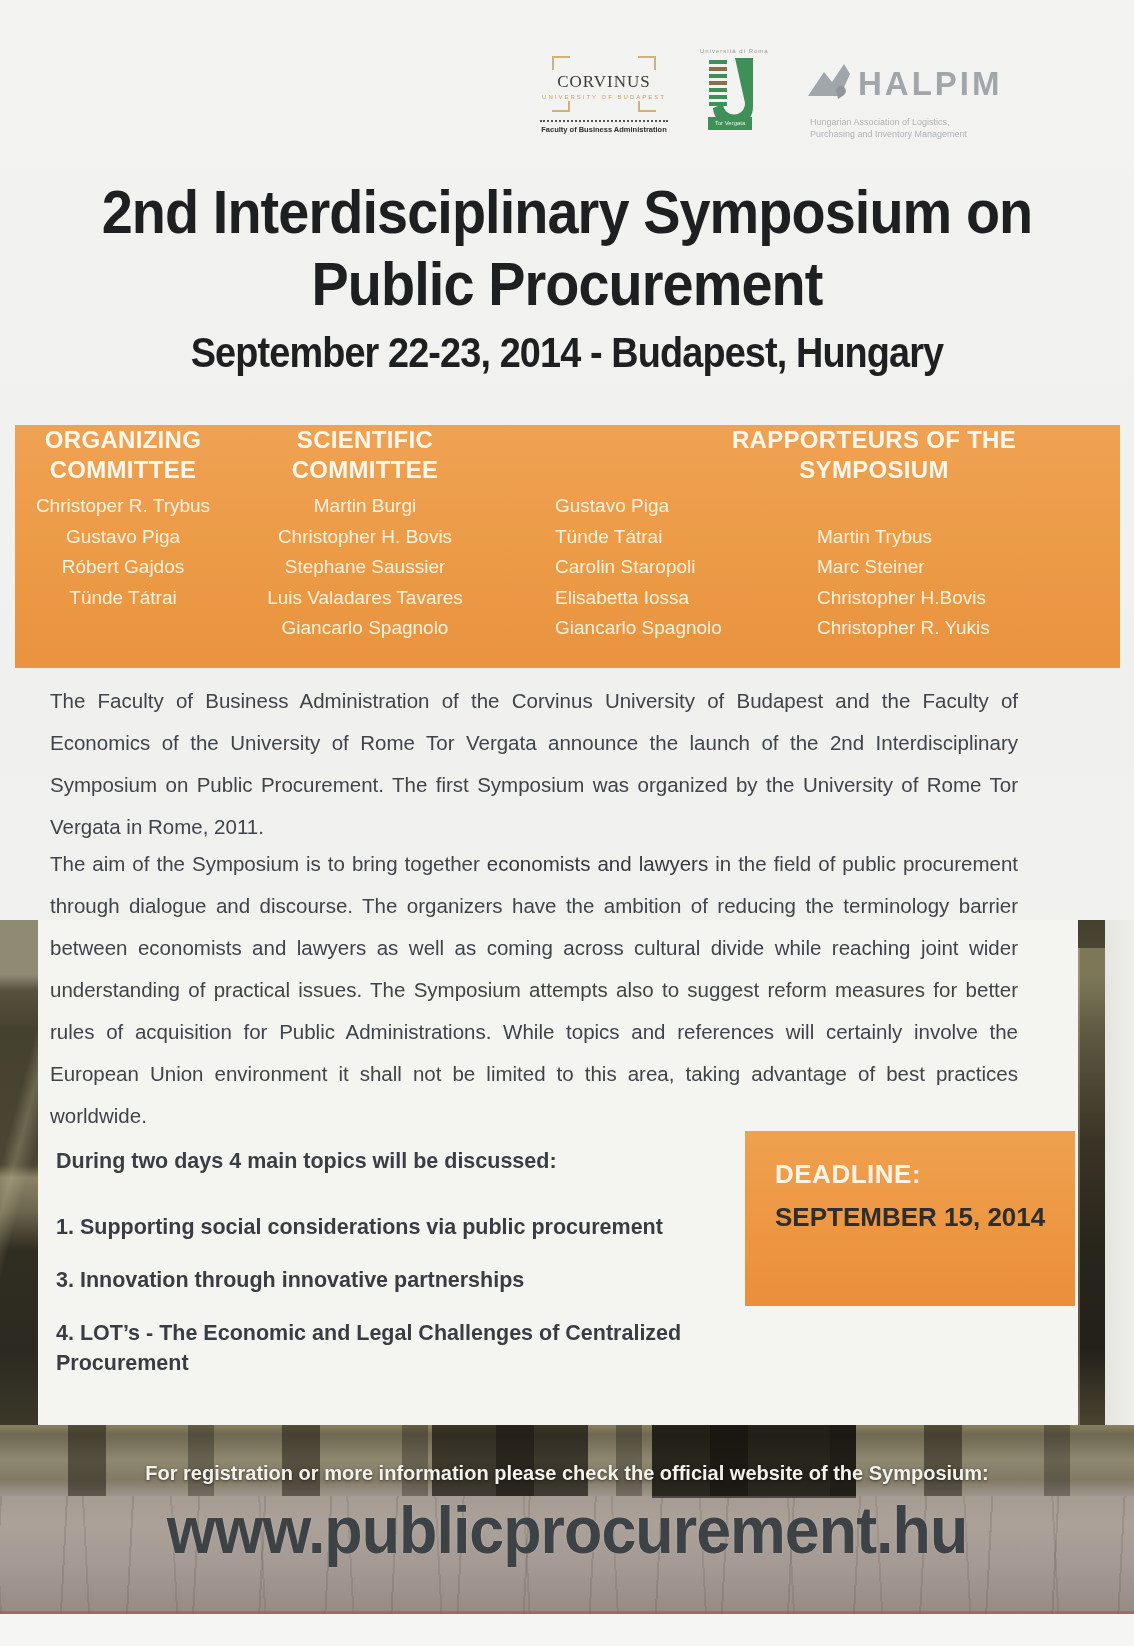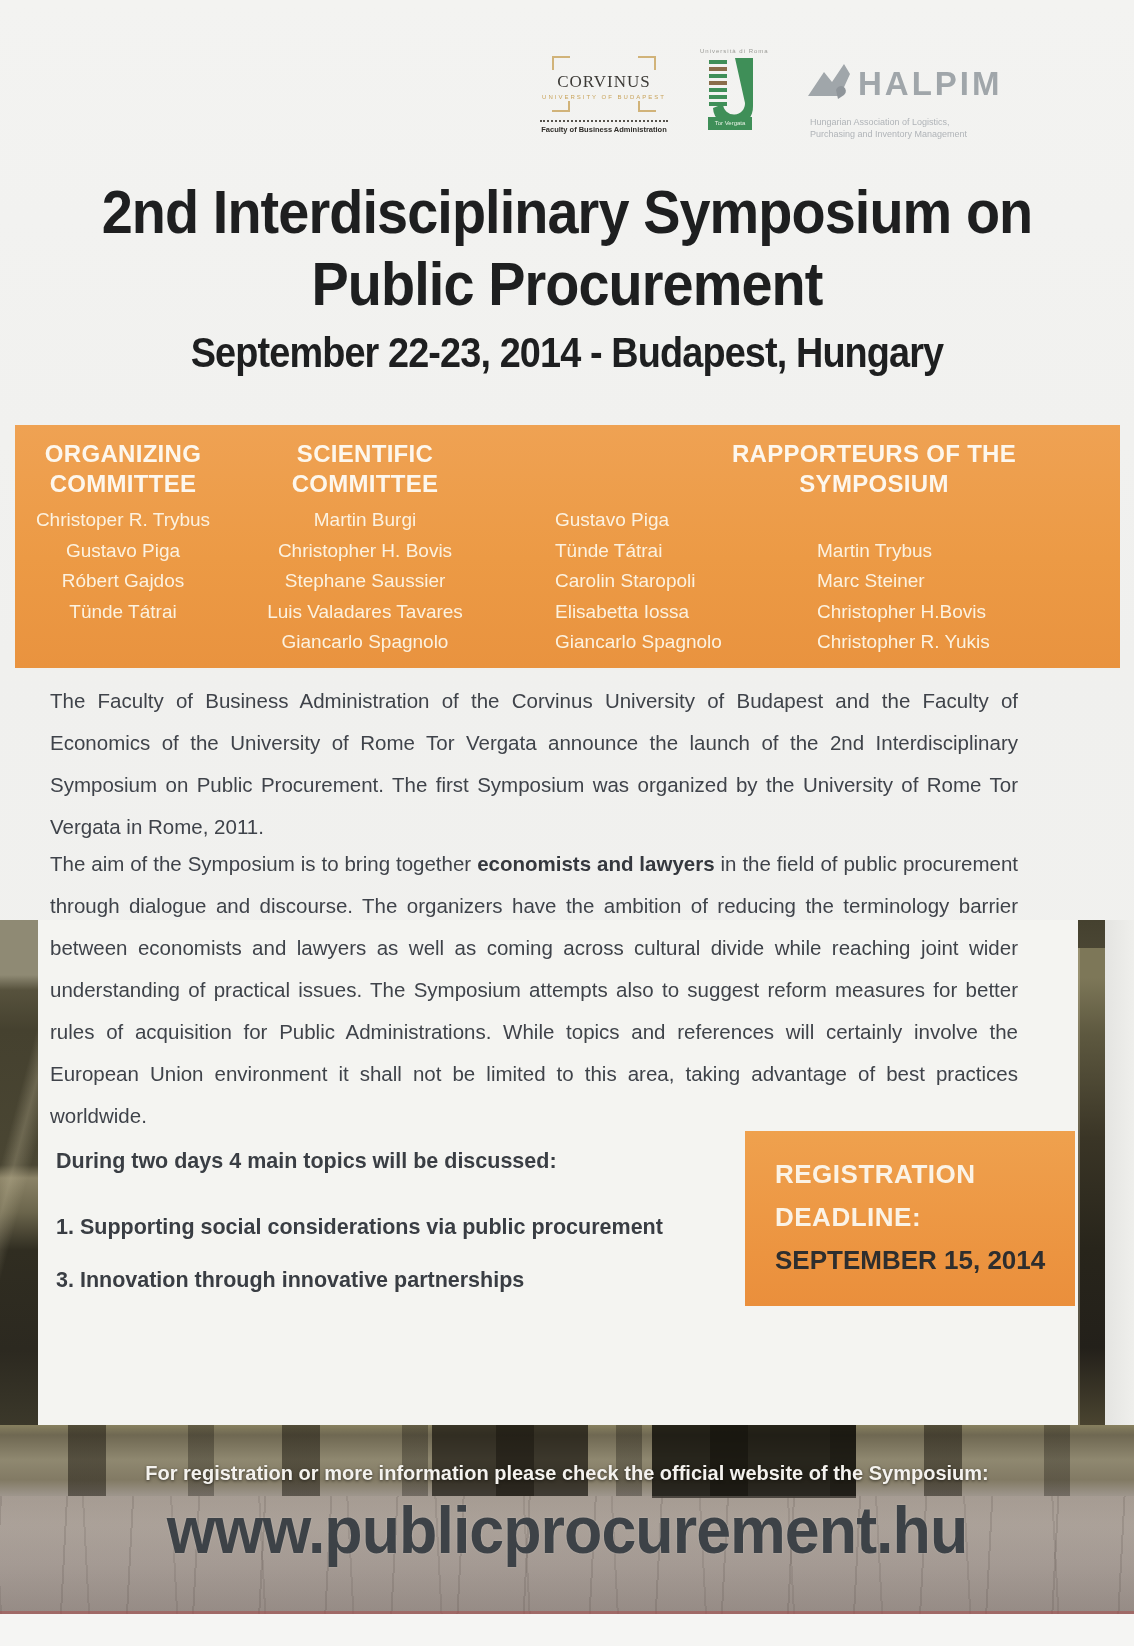--- a/index.html
+++ b/index.html
@@ -28,39 +28,39 @@
   .halpim-name{font-size:33px;font-weight:bold;color:#a0a6aa;letter-spacing:3px;}
   .halpim-caption{font-size:9px;color:#b0b4b8;line-height:12px;margin-top:8px;padding-left:4px;}
   
   .title-wrap{position:absolute;top:176px;left:0;width:100%;text-align:center;color:#1e1f20;}
   .title-line{font-size:62px;font-weight:bold;line-height:72px;white-space:nowrap;transform:scaleX(0.9);transform-origin:center;letter-spacing:-1px;}
   .subtitle{font-size:43px;font-weight:bold;line-height:52px;margin-top:6px;white-space:nowrap;transform:scaleX(0.88);transform-origin:center;letter-spacing:-1px;}
   
   .banner{
     position:absolute;top:425px;left:15px;width:1105px;height:243px;
     background:linear-gradient(180deg,#efa253 0%,#ec9a45 55%,#e9933f 100%);
-    display:flex;box-sizing:border-box;padding-top:14px;
+    display:flex;box-sizing:border-box;
   }
   .c-title{font-size:24px;font-weight:bold;color:#fdf7ed;line-height:30px;letter-spacing:.3px;}
   .c-name{font-size:19px;color:#fcf2e0;line-height:30.5px;white-space:nowrap;}
   .col-org{width:216px;text-align:center;}
   .col-org .c-title{width:170px;margin:0 auto 6px;}
   .col-sci{width:268px;text-align:center;}
   .col-sci .c-title{width:170px;margin:0 auto 6px;}
   .col-rap{flex:1;}
   .rap-title{width:330px;margin:0 auto 6px;text-align:center;margin-left:210px;}
   .rap-cols{display:flex;padding-left:56px;}
   .rap-c1{width:262px;}
   .rap-c1 .c-name,.rap-c2 .c-name{text-align:left;}
   .rap-c2{padding-top:30.5px;}
   
   .para{position:absolute;left:50px;width:968px;font-size:20.5px;line-height:42px;color:#3f434a;text-align:justify;z-index:5;}
   .p1{top:680px;}
   .p2{top:843px;}
-  .bold{font-weight:bold;color:#35383e;}
+  .bold{font-weight:normal;color:#35383e;}
   .topics{position:absolute;left:56px;top:1146px;width:700px;z-index:5;}
   .topics-heading{font-size:21.5px;font-weight:bold;color:#3a3e44;line-height:30px;}
   .topic-item{font-size:21.5px;font-weight:bold;color:#393d43;line-height:30px;margin-top:23px;}
   .topic-item:first-child{margin-top:0;}
   .topic-list{margin-top:36px;}
   
   .regbox{
     position:absolute;left:745px;top:1131px;width:330px;height:175px;z-index:6;
     background:linear-gradient(180deg,#efa14e 0%,#ec9440 70%,#ea8f3c 100%);
     box-sizing:border-box;padding:22px 0 0 30px;
@@ -220,25 +220,25 @@
   </div>
 
   <div class="para p1">The Faculty of Business Administration of the Corvinus University of Budapest and the Faculty of Economics of the University of Rome Tor Vergata announce the launch of the 2nd Interdisciplinary Symposium on Public Procurement. The first Symposium was organized by the University of Rome Tor Vergata in Rome, 2011.</div>
   <div class="para p2"><span>The aim of the Symposium is to bring together </span><span class="bold">economists and lawyers</span><span> in the field of public procurement through dialogue and discourse. The organizers have the ambition of reducing the terminology barrier between economists and lawyers as well as coming across cultural divide while reaching joint wider understanding of practical issues. The Symposium attempts also to suggest reform measures for better rules of acquisition for Public Administrations. While topics and references will certainly involve the European Union environment it shall not be limited to this area, taking advantage of best practices worldwide.</span></div>
 
   <div class="topics">
     <div class="topics-heading">During two days 4 main topics will be discussed:</div>
     <div class="topic-list">
         <div class="topic-item">1. Supporting social considerations via public procurement</div>
         <div class="topic-item">3. Innovation through innovative partnerships</div>
+        <div class="topic-item">4. LOT’s - The Economic and Legal Challenges of Centralized Procurement</div>
       </div>
   </div>
 
   <div class="regbox">
-    <div class="reg-line">REGISTRATION</div>
     <div class="reg-line">DEADLINE:</div>
     <div class="reg-date">SEPTEMBER 15, 2014</div>
   </div>
 
   <div class="footer-info">For registration or more information please check the official website of the Symposium:</div>
   <div class="footer-url">www.publicprocurement.hu</div>
   <div class="bottom-strip"></div>
 
 </div>
 

